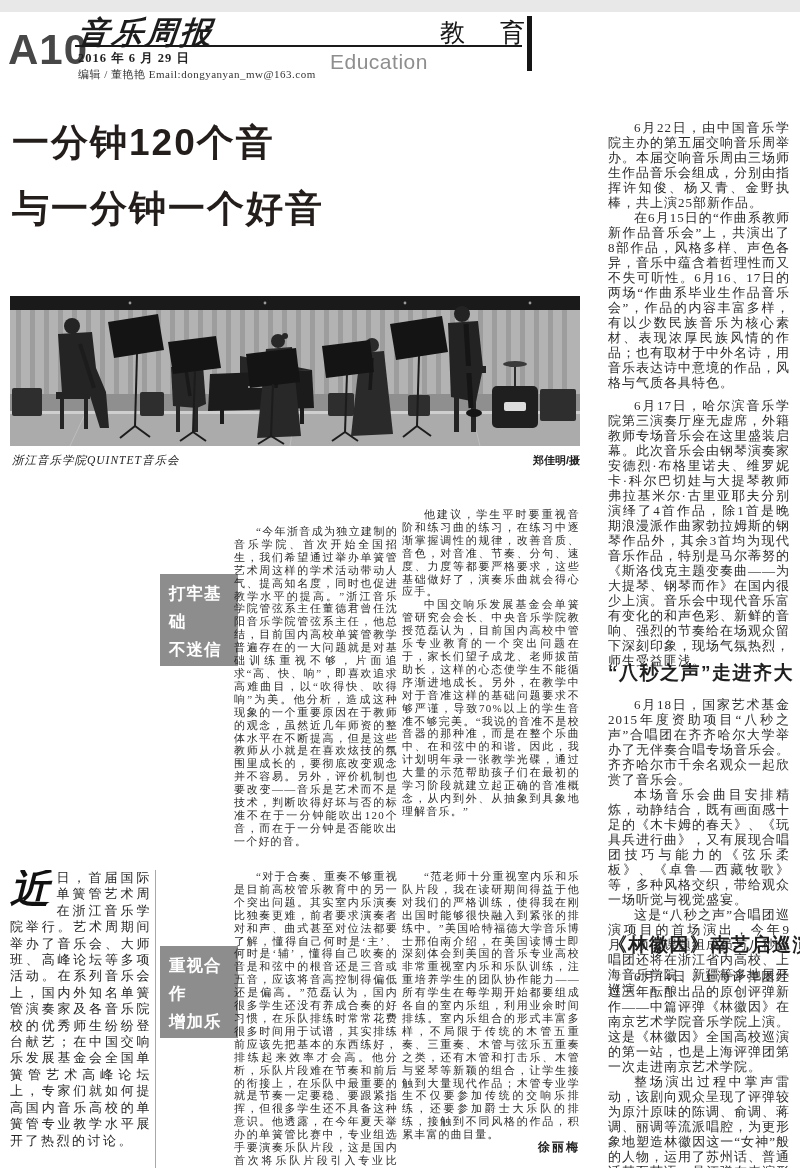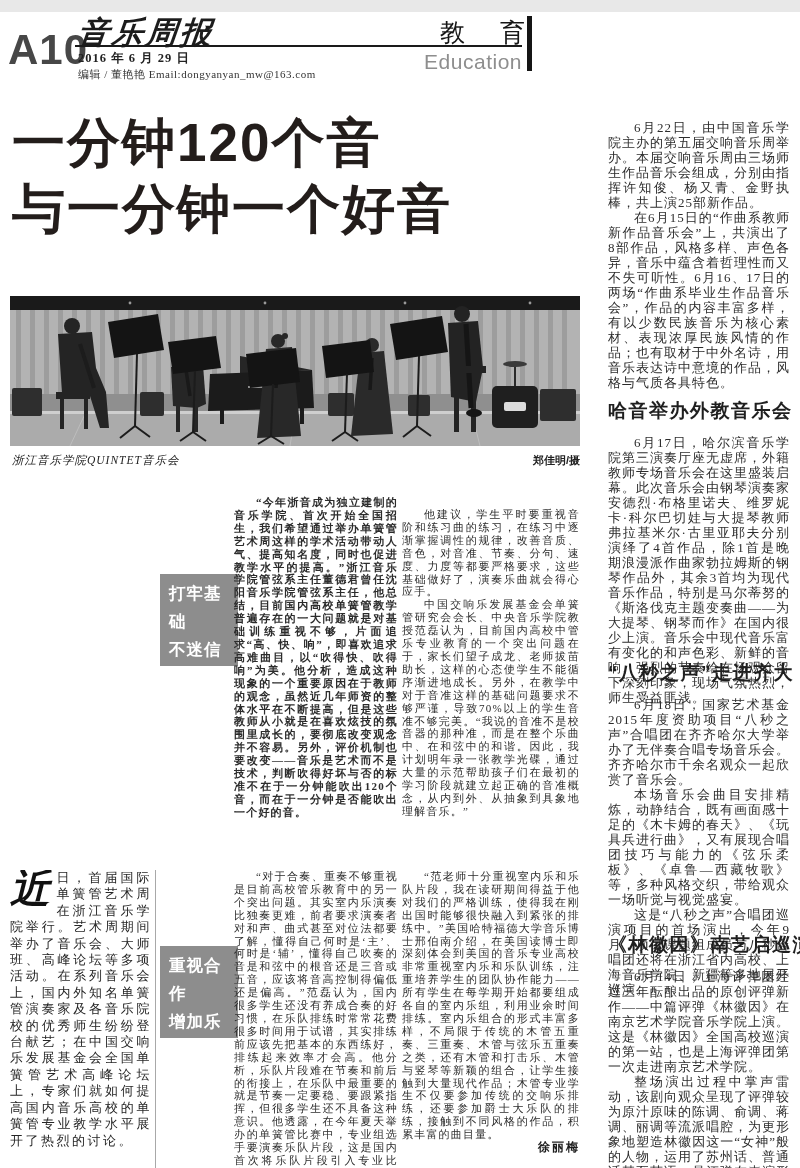--- a/index.html
+++ b/index.html
@@ -9,33 +9,33 @@
     background:#ffffff; overflow:hidden;
     font-family:"Liberation Serif","DejaVu Serif",serif; color:#2d2d2d;
   }
   
   .pageno { position:absolute; left:8px; top:14px; font-family:"Liberation Sans","DejaVu Sans",sans-serif; font-size:42px; font-weight:700; color:#474747; letter-spacing:1px; }
   .masthead { position:absolute; left:78px; top:0px; font-family:"DejaVu Serif",serif; font-style:italic; font-weight:bold; font-size:31px; color:#1c1c1c; transform:skewX(-6deg); letter-spacing:3px; }
   .head-rule { position:absolute; left:75px; top:33px; width:447px; height:2px; background:#1a1a1a; }
   .issue-date { position:absolute; left:78px; top:38px; font-size:12.5px; font-weight:bold; color:#222; letter-spacing:1px;text-align:center; }
   .editor-line { position:absolute; left:78px; top:55px; font-size:11px; color:#333; letter-spacing:0.5px; }
   .section-cn { position:absolute; left:440px; top:4px; width:82px; font-family:"Liberation Sans","DejaVu Sans",sans-serif; font-size:25px; font-weight:500; color:#151515; letter-spacing:14px; text-align:center; margin-right:-14px; white-space:nowrap; }
-  .section-en { position:absolute; left:330px; top:38px; width:192px; font-family:"Liberation Sans","DejaVu Sans",sans-serif; font-size:21px; color:#8e8e8e; text-align:right; letter-spacing:0.5px; }
+  .section-en { position:absolute; left:330px; top:38px; width:192px; font-family:"Liberation Sans","DejaVu Sans",sans-serif; font-size:21px; color:#8e8e8e; text-align:left; letter-spacing:0.5px; }
   .section-bar { position:absolute; left:527px; top:4px; width:5px; height:55px; background:#151515; }
   
-  .headline { position:absolute; left:12px; top:98px; width:590px; font-family:"Liberation Sans","DejaVu Sans",sans-serif; font-weight:800; font-size:53px; line-height:66px; color:#231d1b; letter-spacing:2px; }
+  .headline { position:absolute; left:12px; top:98px; width:590px; font-family:"Liberation Sans","DejaVu Sans",sans-serif; font-weight:800; font-size:37px; line-height:66px; color:#231d1b; letter-spacing:2px; }
   
   .photo { position:absolute; left:10px; top:284px; width:570px; height:150px; background:#bdbdbd; overflow:hidden; }
   .caption-row { position:absolute; left:12px; top:441px; width:568px; font-size:11.5px; color:#222; }
   .caption-left { float:left; letter-spacing:1px; font-style:italic; }
   .caption-right { float:right; font-family:"Liberation Sans","DejaVu Sans",sans-serif; font-weight:bold; font-size:11px; }
   
   .bodytext { font-size:11px; line-height:12.9px; letter-spacing:1.2px; text-align:justify; color:#2c2c2c; }
   .bodytext p { margin:0; text-indent:2em; }
-  .colA1 { position:absolute; left:234px; top:484px; width:164px; height:360px; overflow:hidden;font-weight:bold; }
+  .colA1 { position:absolute; left:234px; top:513px; width:164px; height:360px; overflow:hidden; }
   .colB1 { position:absolute; left:402px; top:496px; width:178px; height:360px; overflow:hidden; }
   .colA2 { position:absolute; left:234px; top:858px; width:164px; height:310px; overflow:hidden; }
   .colB2 { position:absolute; left:402px; top:858px; width:178px; height:310px; overflow:hidden; }
   .intro-col { position:absolute; left:10px; top:858px; width:142px; height:310px; overflow:hidden; font-size:13px; line-height:16.4px; letter-spacing:2.5px; text-align:justify; color:#262626; }
   .dropcap { float:left; font-size:40px; line-height:34px; font-weight:bold; font-style:italic; font-family:"DejaVu Serif",serif; margin:1px 4px 0 0; color:#111; }
   .vrule { position:absolute; left:155px; top:858px; width:1px; height:310px; background:#a8a8a8; }
   .subhead-box { position:absolute; left:160px; width:78px; height:92px; background:#8d8d8d; color:#ffffff; font-family:"Liberation Sans","DejaVu Sans",sans-serif; font-weight:700; font-size:16.5px; line-height:28px; padding:5px 0 0 9px; letter-spacing:1px; }
   .box1 { top:562px; }
   .box2 { top:934px; }
   .byline { text-align:right; font-family:"Liberation Sans","DejaVu Sans",sans-serif; font-weight:bold; font-size:12px; margin-top:3px; text-indent:0; letter-spacing:2px; color:#1c1c1c; }
@@ -263,21 +263,20 @@
   </div>
 
   <div class="side-art art1">
     <div class="side-body">
       <p>6月22日，由中国音乐学院主办的第五届交响音乐周举办。本届交响音乐周由三场师生作品音乐会组成，分别由指挥许知俊、杨又青、金野执棒，共上演25部新作品。</p>
       <p>在6月15日的“作曲系教师新作品音乐会”上，共演出了8部作品，风格多样、声色各异，音乐中蕴含着哲理性而又不失可听性。6月16、17日的两场“作曲系毕业生作品音乐会”，作品的内容丰富多样，有以少数民族音乐为核心素材、表现浓厚民族风情的作品；也有取材于中外名诗，用音乐表达诗中意境的作品，风格与气质各具特色。</p>
     </div>
   </div>
 
   <div class="side-art art2">
-    <div class="side-title">哈音举办外教音乐会</div>
     <div class="side-body">
       <p>6月17日，哈尔滨音乐学院第三演奏厅座无虚席，外籍教师专场音乐会在这里盛装启幕。此次音乐会由钢琴演奏家安德烈·布格里诺夫、维罗妮卡·科尔巴切娃与大提琴教师弗拉基米尔·古里亚耶夫分别演绎了4首作品，除1首是晚期浪漫派作曲家勃拉姆斯的钢琴作品外，其余3首均为现代音乐作品，特别是马尔蒂努的《斯洛伐克主题变奏曲——为大提琴、钢琴而作》在国内很少上演。音乐会中现代音乐富有变化的和声色彩、新鲜的音响、强烈的节奏给在场观众留下深刻印象，现场气氛热烈，师生受益匪浅。</p>
     </div>
   </div>
 
   <div class="side-art art3">
     <div class="side-title">“八秒之声”走进齐大</div>
     <div class="side-body">
       <p>6月18日，国家艺术基金2015年度资助项目“八秒之声”合唱团在齐齐哈尔大学举办了无伴奏合唱专场音乐会。齐齐哈尔市千余名观众一起欣赏了音乐会。</p>
       <p>本场音乐会曲目安排精炼，动静结合，既有画面感十足的《木卡姆的春天》、《玩具兵进行曲》，又有展现合唱团技巧与能力的《弦乐柔板》、《卓鲁—西藏牧歌》等，多种风格交织，带给观众一场听觉与视觉盛宴。</p>

